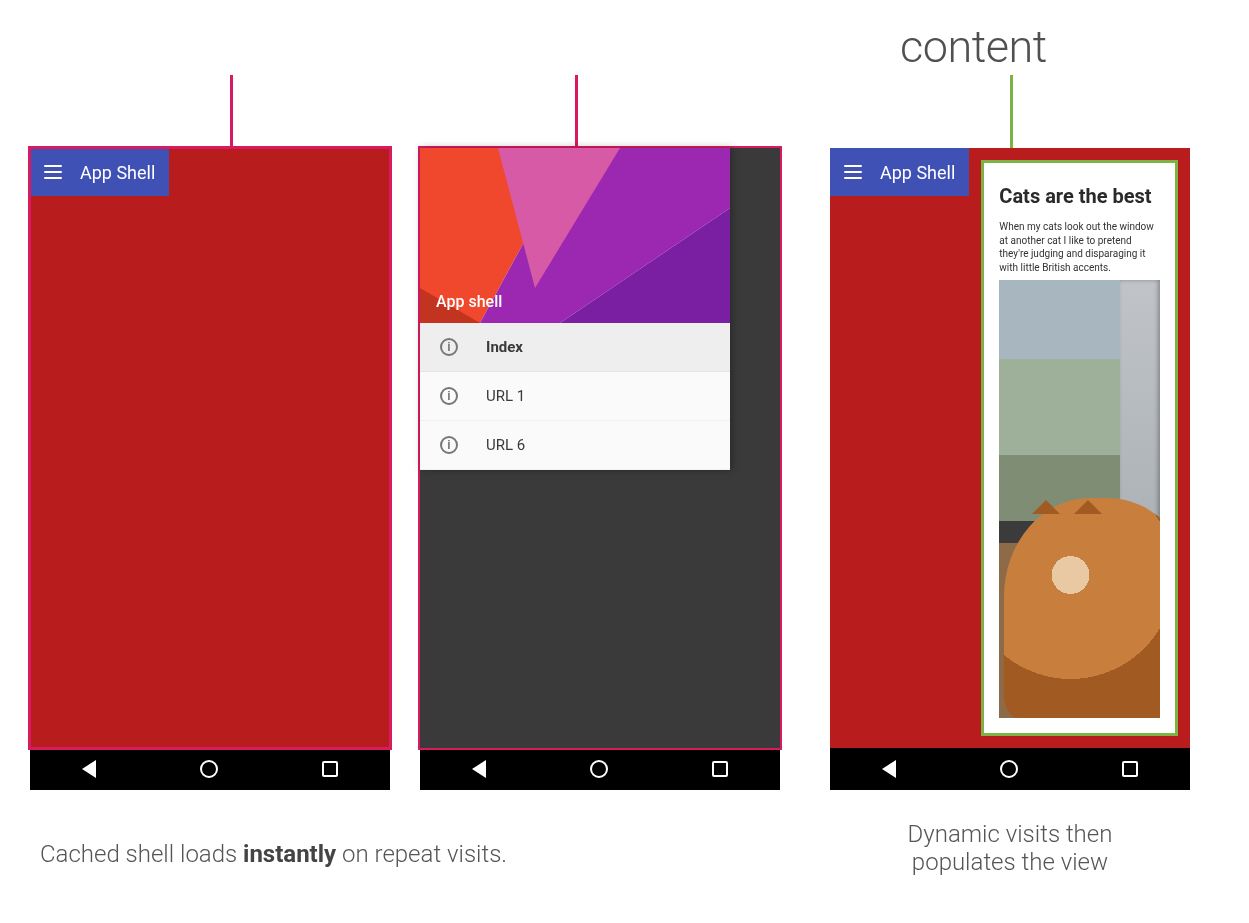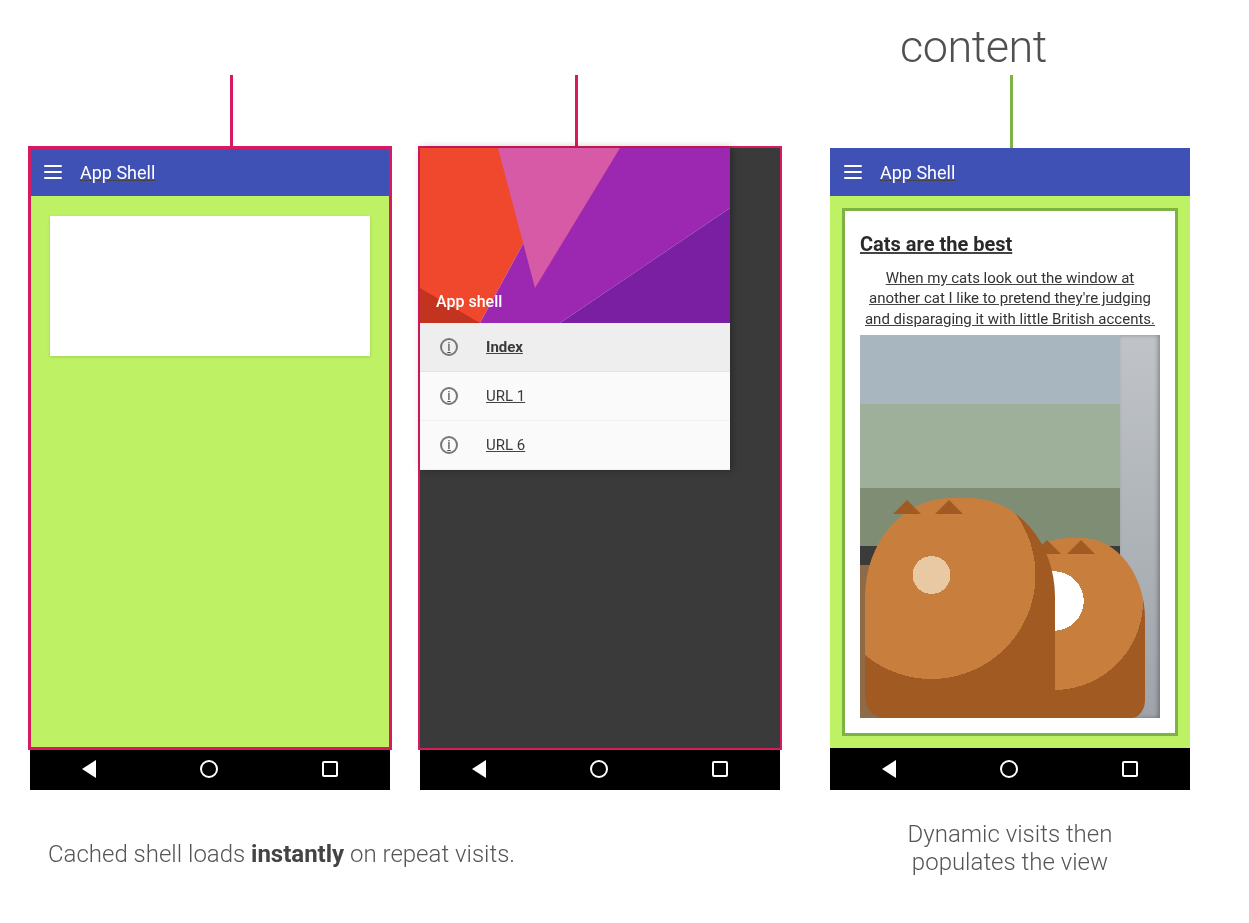--- a/index.html
+++ b/index.html
@@ -29,24 +29,22 @@
   .phone {
     position: absolute;
     width: 360px;
     display: flex;
     flex-direction: column;
   }
   .phone-body {
     flex: 1;
     min-height: 600px;
     display: flex;
-    flex-direction: column;
-    background: #bef264;
+    background: #b91c1c;
     position: relative;
-    text-decoration: underline;
   }
   .border-pink { outline: 3px solid #d81b60; outline-offset: -1.5px; }
   .border-green { outline: 3px solid #7cb342; outline-offset: -1.5px; }
 
   .appbar {
     height: 48px;
     background: #3f51b5;
     color: #fff;
     display: flex;
     align-items: center;
@@ -106,21 +104,21 @@
 
   .content-card {
     background: #fff;
     margin: 14px;
     padding: 16px;
     flex: 1;
     box-shadow: 0 1px 3px rgba(0,0,0,0.1);
     display: flex; flex-direction: column;
   }
   .content-title { font-size: 20px; font-weight: 700; color: #2a2a2a; margin: 6px 0 12px; }
-  .content-body  { font-size: 15px; color: #333; line-height: 1.35; margin-bottom: 6px; text-align: center; }
+  .content-body  { font-size: 10px; color: #333; line-height: 1.35; margin-bottom: 6px; }
   .cat-photo {
     flex: 1; min-height: 300px;
     position: relative; overflow: hidden;
     background: linear-gradient(#a8b6c0 0 18%, #9fb09a 18% 40%, #7f8d74 40% 55%, #3b3b3b 55% 60%, #8d6b48 60% 100%);
   }
   .cat {
     position: absolute; bottom: 0;
     background: radial-gradient(circle at 35% 35%, #e9c9a3 0 10%, #c87f3e 10% 55%, #a15a22 55% 100%);
   }
   .cat.front { width: 190px; height: 220px; left: 5px; border-radius: 45% 45% 10% 10%; }
@@ -247,21 +245,21 @@
         </div>
       </div>
     </div>
     <div class="navbar">
       <div class="nav-tri"></div>
       <div class="nav-cir"></div>
       <div class="nav-sq"></div>
     </div>
   </div>
 
-  <div class="caption" style="left:28px; top:820px; width:740px; text-align:left;">
+  <div class="caption" style="left:20px; top:820px; width:740px; text-align:left;">
     <span>Cached shell loads </span><b>instantly</b><span> on repeat visits.</span>
   </div>
   <div class="caption" style="left:800px; top:800px; width:380px;">
     <div>Dynamic visits then</div>
     <div>populates the view</div>
   </div>
 
 </div>
 
 </body></html>

